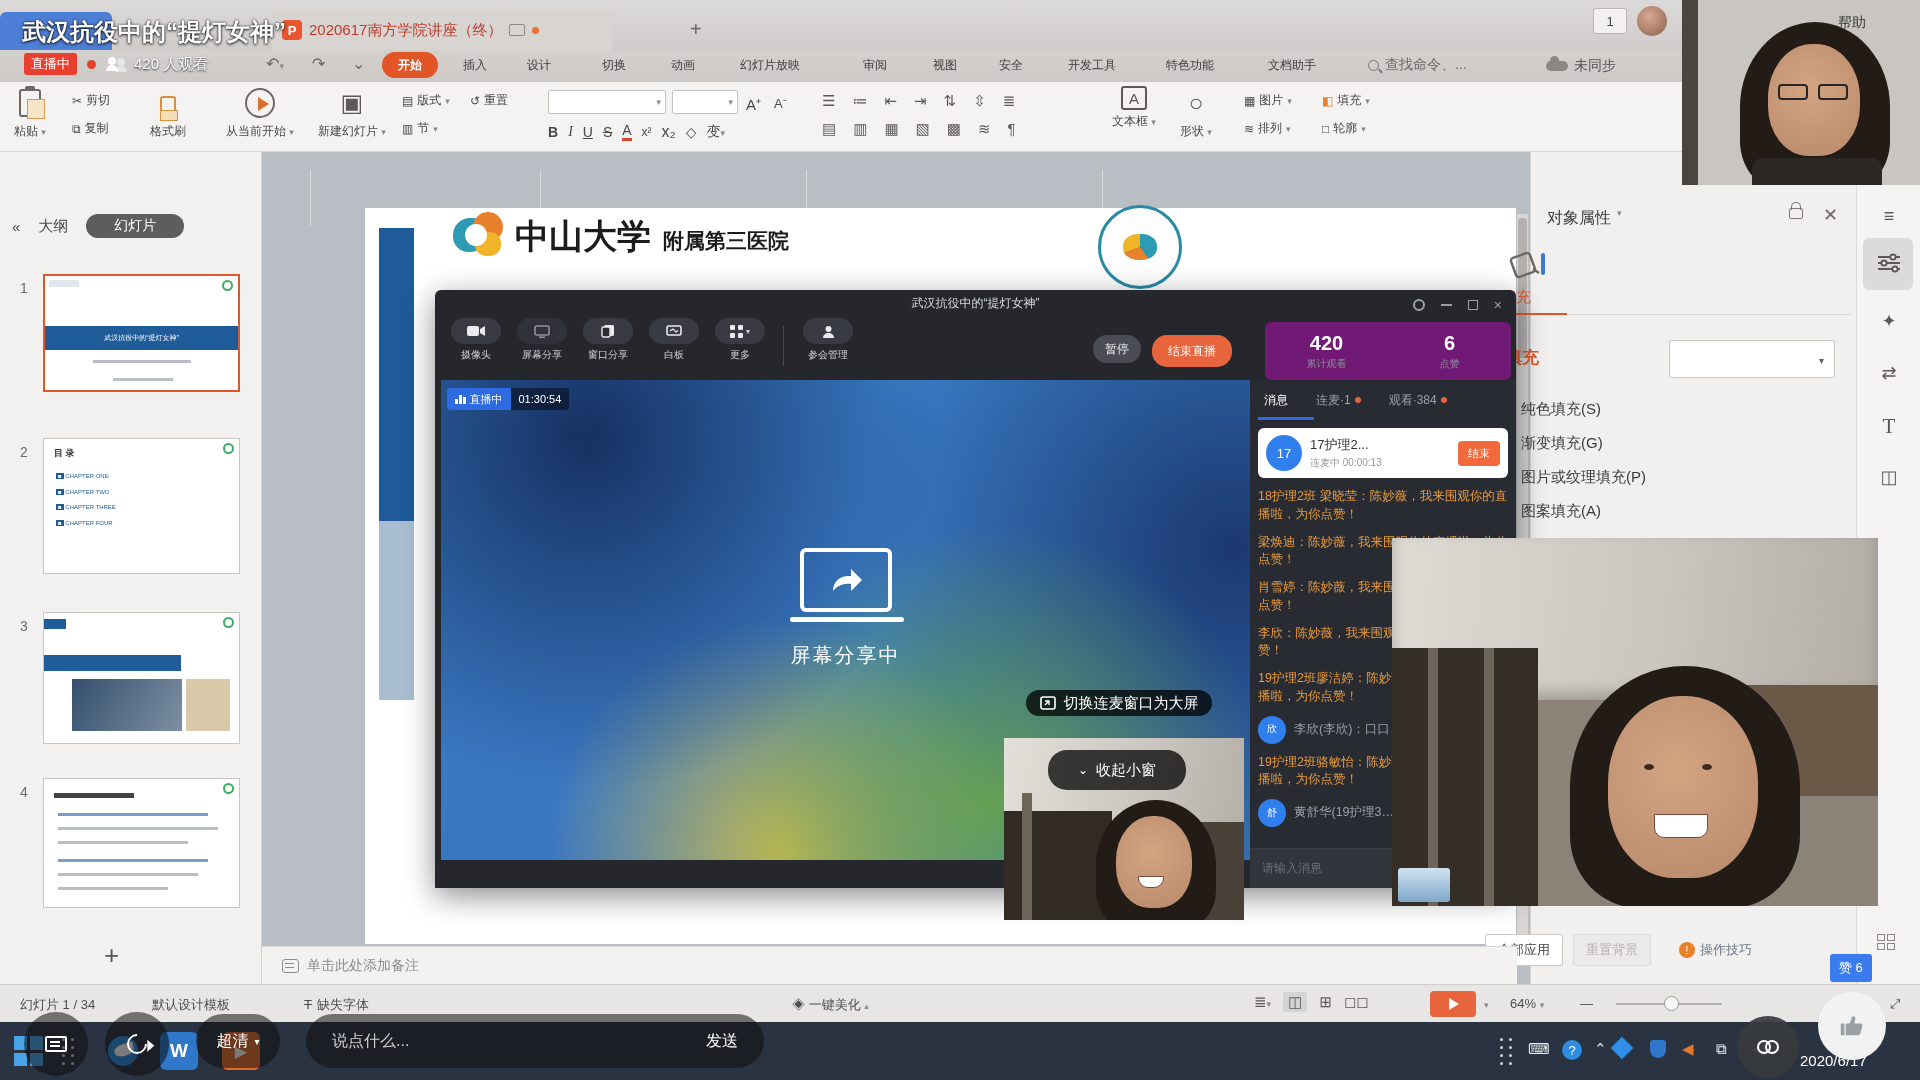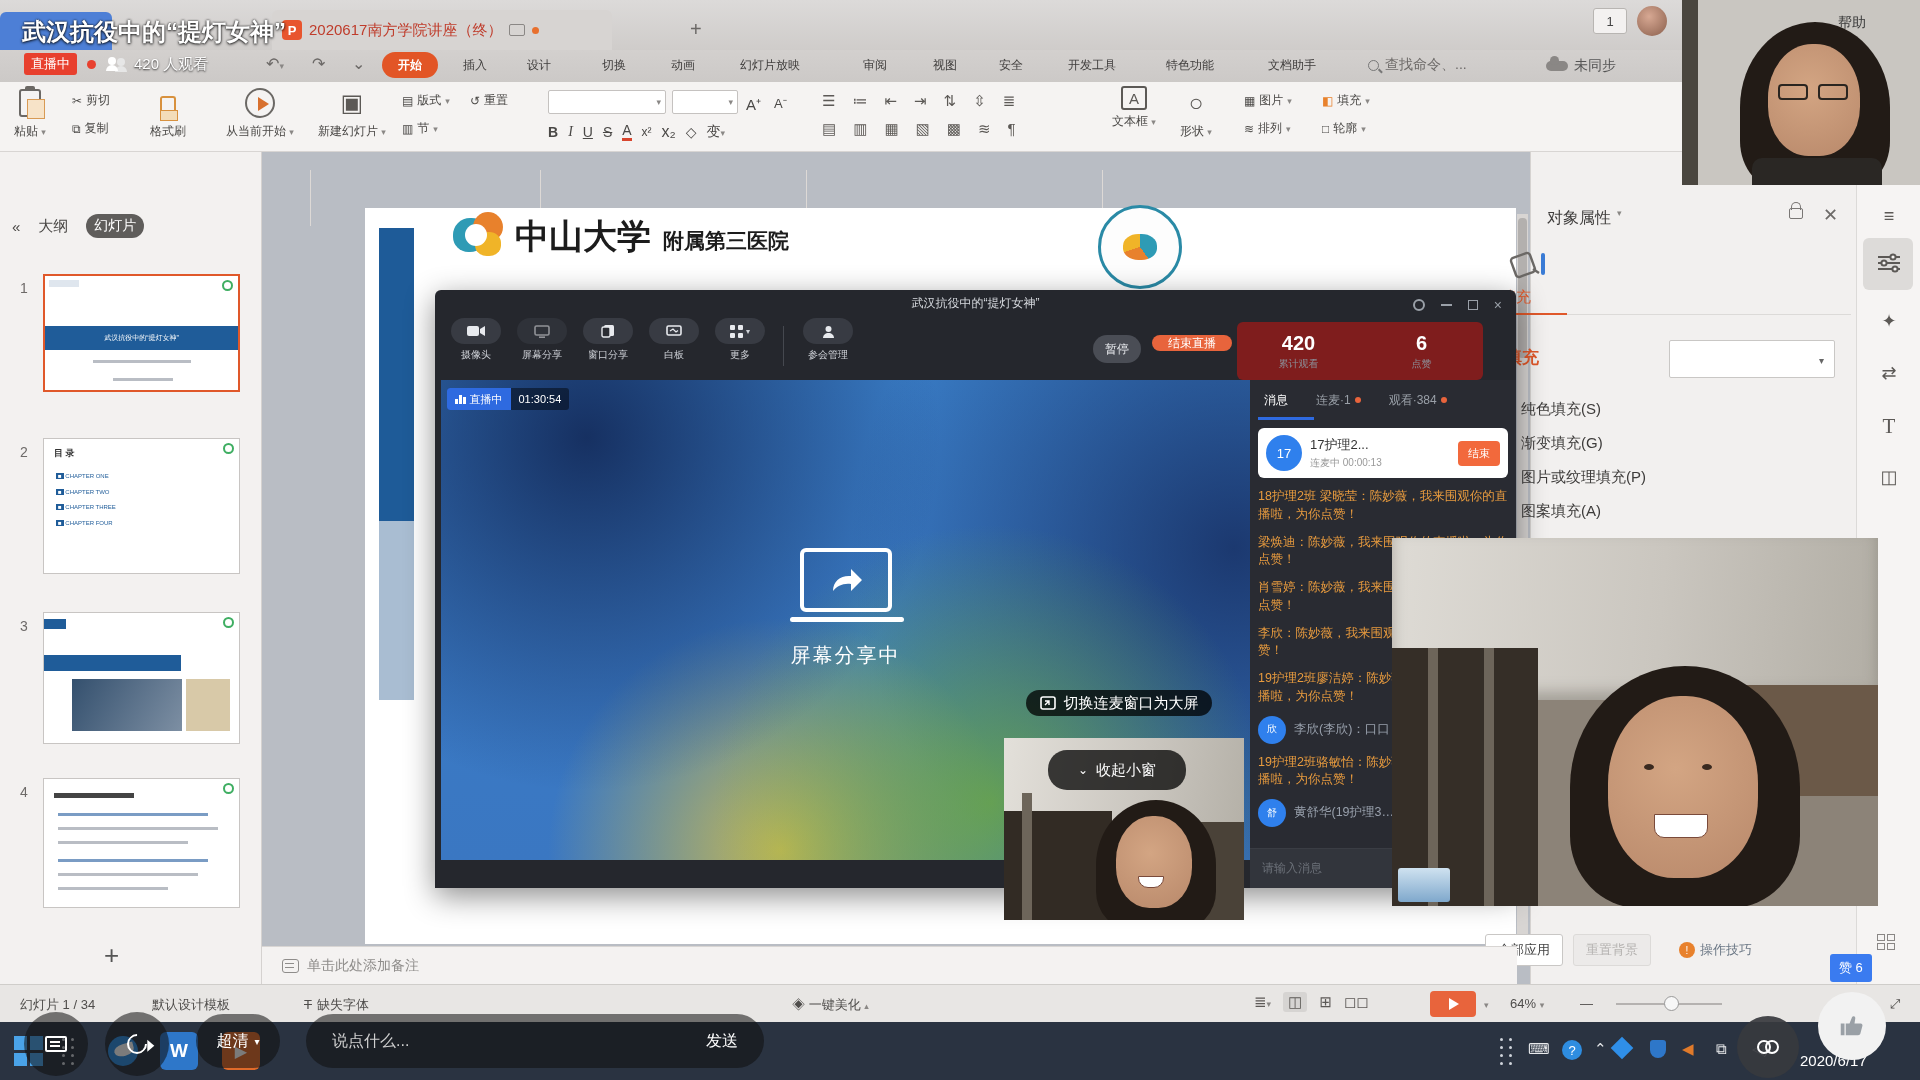--- a/index.html
+++ b/index.html
@@ -41,21 +41,21 @@
 .brush{width:16px;height:14px;border:2px solid #d8913e;border-bottom:none;border-radius:3px 3px 0 0;position:relative}
 .brush::after{content:"";position:absolute;left:-2px;top:12px;width:16px;height:9px;background:#f3ddba;border:1.5px solid #d8913e}
 .playc{width:30px;height:30px;border:2px solid #6b6865;border-radius:50%;position:relative}
 .playc::after{content:"";position:absolute;left:11px;top:7px;border-left:11px solid #d8702e;border-top:7px solid transparent;border-bottom:7px solid transparent}
 .fbox{position:absolute;top:8px;height:24px;background:#fff;border:1px solid #c5c2c0;border-radius:2px;display:flex;align-items:center;justify-content:flex-end;padding:0 4px;color:#888;font-size:9px}
 .fmt{position:absolute;top:40px;display:flex;gap:10px;align-items:center;color:#4a4846;font-size:14px}
 .parag{position:absolute;display:flex;gap:17px;color:#5c5956;font-size:15px}
 
 .leftpanel{position:absolute;left:0;top:152px;width:262px;height:832px;background:#f3f1f0;border-right:1px solid #d5d2d0}
 .lp-head{position:absolute;left:0;top:62px;width:262px;display:flex;align-items:center;gap:18px;padding-left:12px;color:#4a4846;font-size:15px}
-.lp-pill{background:#5f5d5b;color:#fff;border-radius:13px;padding:3px 8px;font-size:14px}
+.lp-pill{background:#5f5d5b;color:#fff;border-radius:13px;padding:3px 28px;font-size:14px}
 .thumb{position:absolute;left:43px;width:197px;background:#fff;border:1px solid #c8c5c3;overflow:hidden}
 .thumb.sel{border:2px solid #e0582a}
 .tnum{position:absolute;left:20px;color:#6d6a68;font-size:14px}
 .gcirc{position:absolute;right:5px;top:4px;width:11px;height:11px;border-radius:50%;border:2px solid #3fae62}
 .tband{position:absolute;left:0;width:100%;background:#1f5c99;color:#fff;display:flex;align-items:center;justify-content:center}
 .tline{position:absolute;background:#b9bdc4;height:3px}
 .addslide{position:absolute;left:104px;top:788px;color:#555;font-size:26px}
 
 .slide{position:absolute;left:365px;top:208px;width:1151px;height:736px;background:#fff}
 .bluebar{position:absolute;left:14px;top:20px;width:35px;height:472px;background:linear-gradient(#1e5b98 0 62%,#a9bdd2 62% 100%)}
@@ -120,22 +120,22 @@
 .stream{position:absolute;left:435px;top:290px;width:1081px;height:598px;background:#25272d;border-radius:6px 6px 0 0;box-shadow:0 8px 30px rgba(0,0,0,.45);z-index:10}
 .s-title{position:absolute;left:0;top:0;width:100%;height:26px;display:flex;align-items:center;justify-content:center;color:#d5d8dd;font-size:12px}
 .s-ctrl{position:absolute;top:7px;display:flex;gap:16px;align-items:center;right:14px;color:#9aa0a8}
 .gear{width:12px;height:12px;border:2px solid #9aa0a8;border-radius:50%;position:relative}
 .minb{width:11px;height:2px;background:#9aa0a8}
 .maxb{width:10px;height:10px;border:1.6px solid #9aa0a8}
 .tool{position:absolute;top:28px;width:66px;display:flex;flex-direction:column;align-items:center;gap:4px}
 .tpill{width:50px;height:26px;background:#383b43;border-radius:14px;display:flex;align-items:center;justify-content:center;gap:3px}
 .tlabel{color:#cfd2d8;font-size:10px;white-space:nowrap}
 .pausebtn{position:absolute;left:658px;top:45px;width:48px;height:28px;background:#4a4d55;border-radius:15px;color:#e8eaee;font-size:12px;display:flex;align-items:center;justify-content:center}
-.endbtn{position:absolute;left:717px;top:45px;width:80px;height:16px;background:#e8643c;border-radius:15px;color:#fff;font-size:12px;display:flex;align-items:center;justify-content:center}
-.statsbox{position:absolute;left:802px;top:32px;width:246px;height:58px;background:#7f1d1d;border-radius:6px;display:flex}
+.endbtn{position:absolute;left:717px;top:45px;width:80px;height:32px;background:#e8643c;border-radius:15px;color:#fff;font-size:12px;display:flex;align-items:center;justify-content:center}
+.statsbox{position:absolute;left:830px;top:32px;width:246px;height:58px;background:#701a75;border-radius:6px;display:flex}
 .statsbox .col{flex:1;display:flex;flex-direction:column;align-items:center;justify-content:center;gap:2px}
 .statsbox .n{color:#fff;font-size:20px;font-weight:bold}
 .statsbox .l{color:#8b8f98;font-size:10px}
 .share{position:absolute;left:6px;top:90px;width:809px;height:480px;background:radial-gradient(circle at 18% 12%,rgba(16,35,80,.85),transparent 45%),radial-gradient(circle at 68% 88%,rgba(110,170,60,.8),transparent 40%),radial-gradient(circle at 42% 98%,rgba(230,200,60,.8),transparent 35%),radial-gradient(circle at 98% 35%,rgba(20,40,90,.8),transparent 45%),linear-gradient(#3a7ec8,#3a77c2)}
 .livepill{position:absolute;left:6px;top:8px;height:22px;display:flex;align-items:center;background:rgba(0,0,0,.45);border-radius:3px;overflow:hidden}
 .livepill .b{background:#2e6ae0;color:#fff;font-size:11px;height:100%;display:flex;align-items:center;padding:0 8px;gap:4px}
 .livepill .tm{color:#fff;font-size:11px;padding:0 8px}
 .barsic{display:flex;gap:1.5px;align-items:flex-end;height:10px}
 .barsic i{width:2.5px;background:#fff}
 .sharemid{position:absolute;left:0;top:168px;width:100%;display:flex;flex-direction:column;align-items:center;gap:22px}

